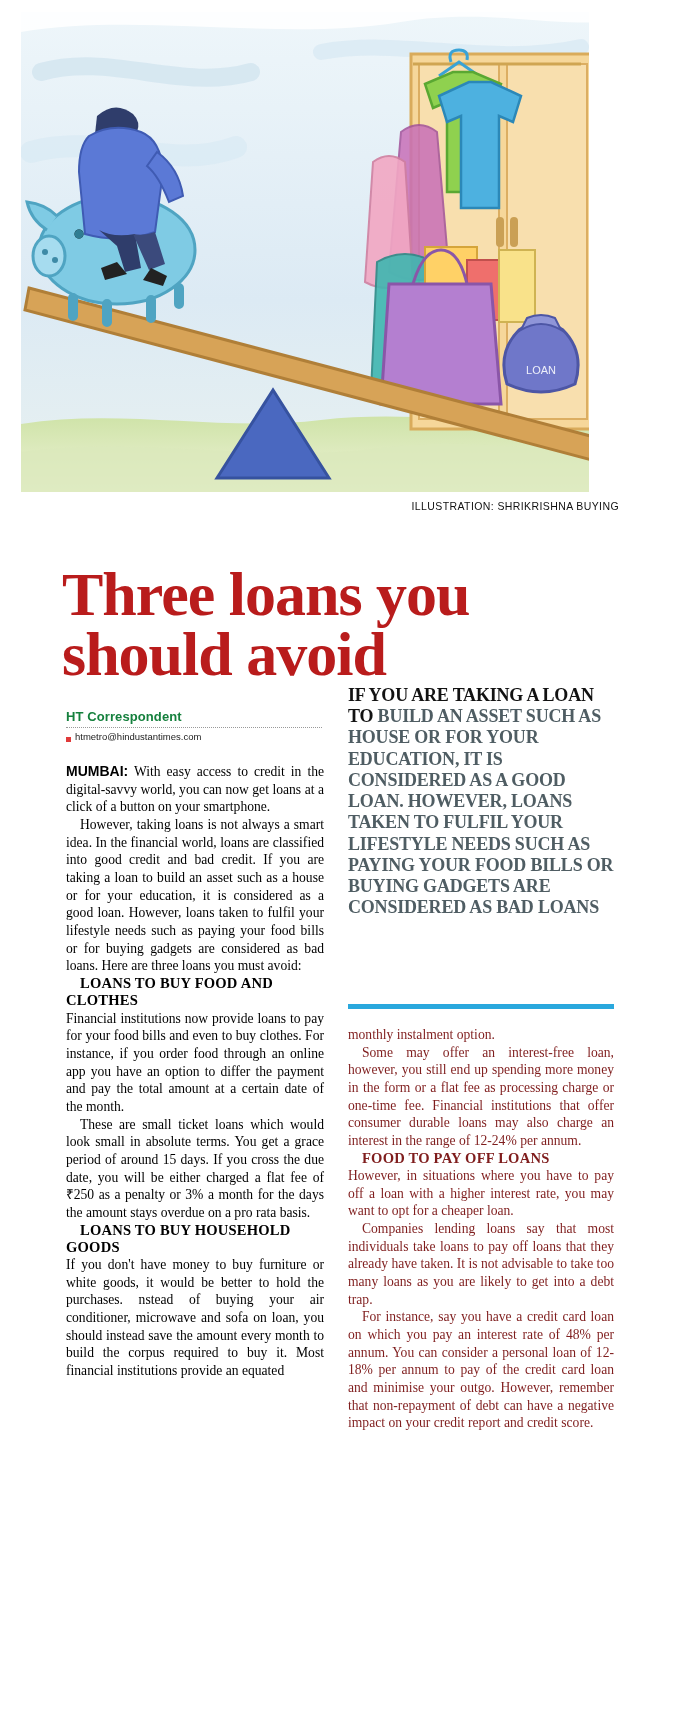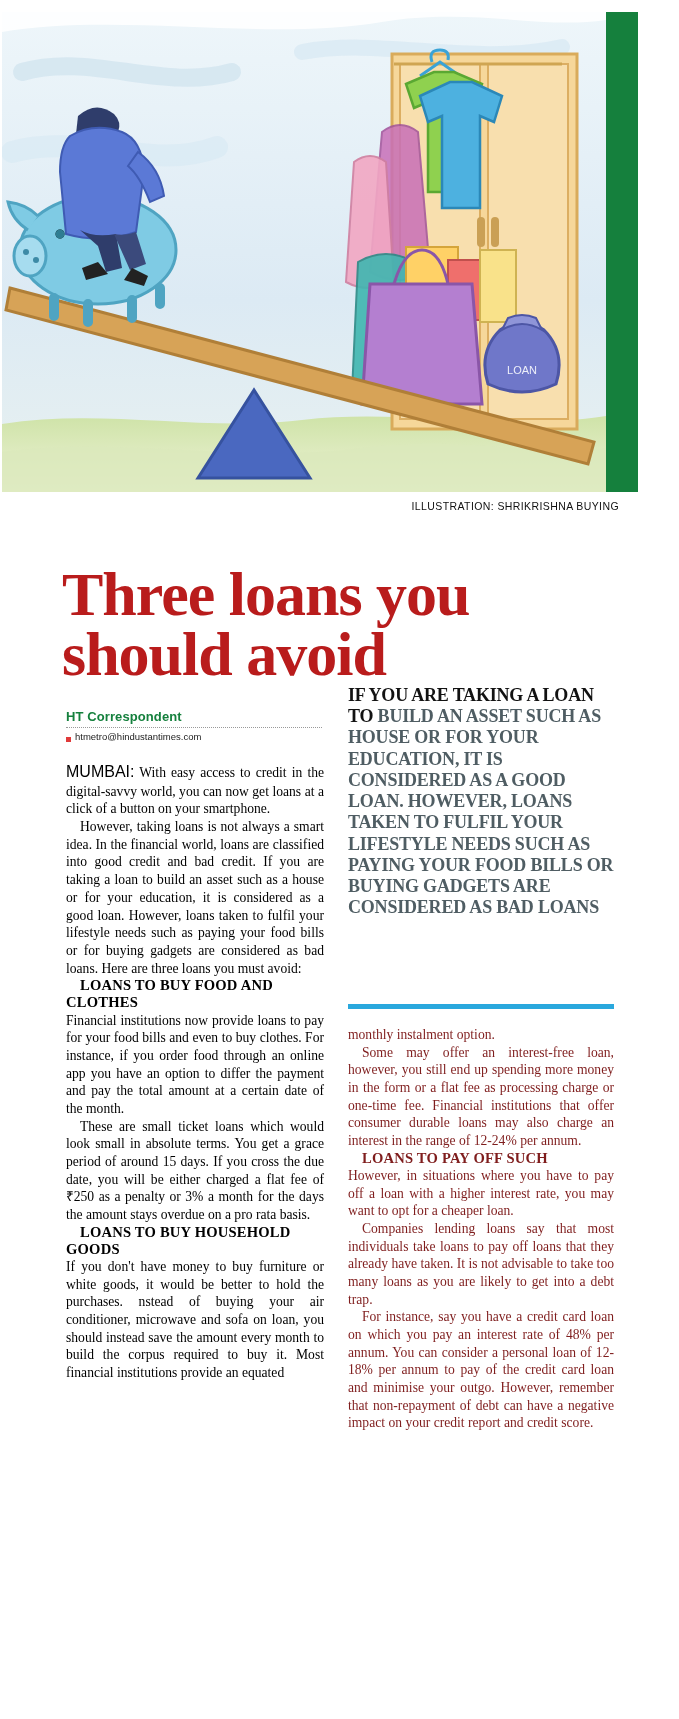--- a/index.html
+++ b/index.html
@@ -18,26 +18,26 @@
   .page {
     width: 679px;
     height: 1719px;
     position: relative;
     background: #fff;
   }
 
   
   .illustration {
     position: absolute;
-    left: 2px;
+    left: 21px;
     top: 12px;
-    width: 636px;
+    width: 568px;
     height: 480px;
     overflow: hidden;
-    background: #15803d;
+    background: #eab308;
   }
   .illu-svg { display:block; }
 
   .illo-credit {
     position: absolute;
     left: 15px;
     top: 500px;
     width: 604px;
     text-align: right;
     font-family: "Liberation Sans", sans-serif;
@@ -113,22 +113,22 @@
     width: 266px;
     font-size: 13.6px;
     line-height: 1.30;
     text-align: justify;
     color: #7f1d1d;
   }
   .col-left p, .col-right p { margin: 0; }
   .col-left p + p, .col-right p + p { text-indent: 14px; }
   .dateline {
     font-family: "Liberation Sans", sans-serif;
-    font-weight: normal;
-    font-size: 16px;
+    font-weight: bold;
+    font-size: 14px;
   }
   .subhead {
     font-family: Liberation Serif, serif;
     font-weight: bold;
     font-size: 14.6px;
     line-height: 1.18;
     letter-spacing: 0.2px;
     margin-top: 13px;
     margin-bottom: 2px;
     text-align: left;
@@ -284,19 +284,19 @@
     <p>These are small ticket loans which would look small in absolute terms. You get a grace period of around 15 days. If you cross the due date, you will be either charged a flat fee of ₹250 as a penalty or 3% a month for the days the amount stays overdue on a pro rata basis.</p>
 
     <p class="subhead">LOANS TO BUY HOUSEHOLD GOODS</p>
     <p>If you don't have money to buy furniture or white goods, it would be better to hold the purchases. nstead of buying your air conditioner, microwave and sofa on loan, you should instead save the amount every month to build the corpus required to buy it. Most financial institutions provide an equated</p>
   </div>
 
   <div class="col-right">
     <p>monthly instalment option.</p>
     <p>Some may offer an interest-free loan, however, you still end up spending more money in the form or a flat fee as processing charge or one-time fee. Financial institutions that offer consumer durable loans may also charge an interest in the range of 12-24% per annum.</p>
 
-    <p class="subhead">LOANS TO PAY OFF SUCH</p>
+    <p class="subhead">FOOD TO PAY OFF LOANS</p>
     <p>However, in situations where you have to pay off a loan with a higher interest rate, you may want to opt for a cheaper loan.</p>
     <p>Companies lending loans say that most individuals take loans to pay off loans that they already have taken. It is not advisable to take too many loans as you are likely to get into a debt trap.</p>
     <p>For instance, say you have a credit card loan on which you pay an interest rate of 48% per annum. You can consider a personal loan of 12-18% per annum to pay of the credit card loan and minimise your outgo. However, remember that non-repayment of debt can have a negative impact on your credit report and credit score.</p>
   </div>
 
 </div>
 
 </body></html>

